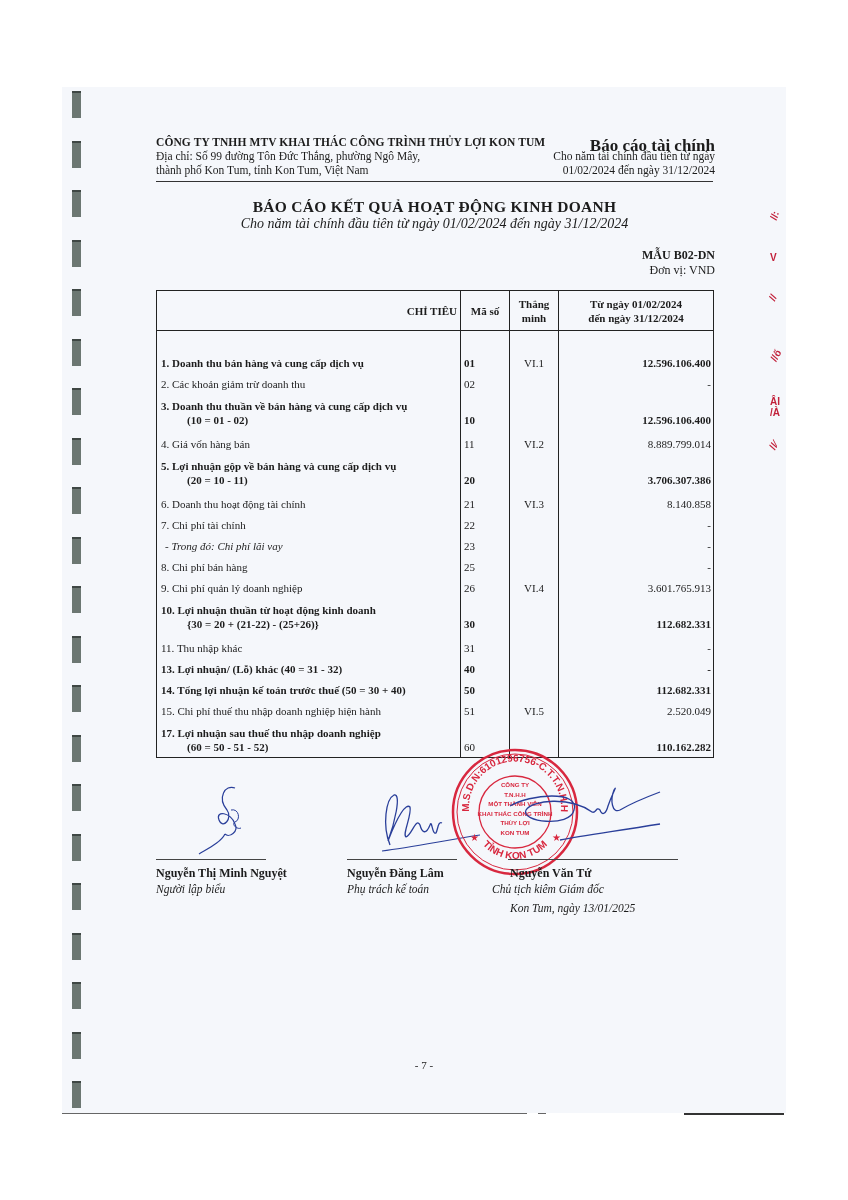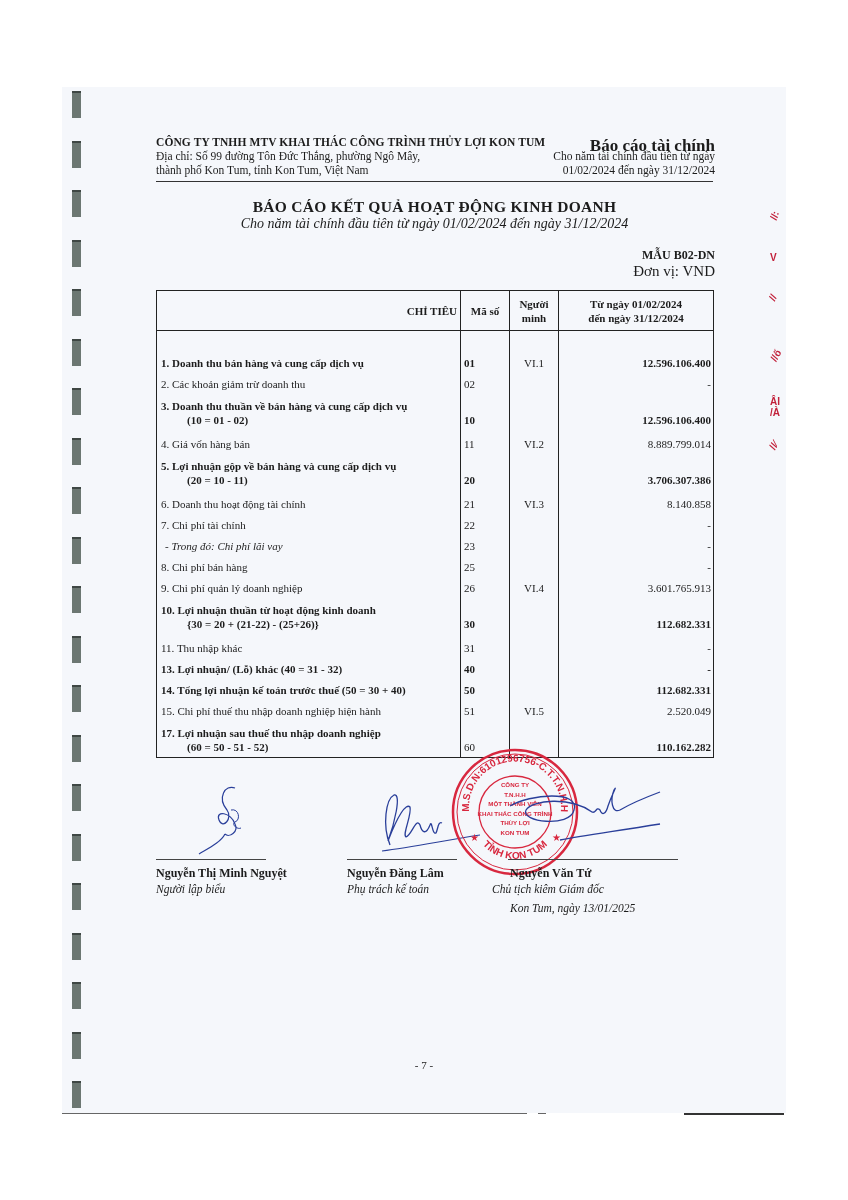--- a/index.html
+++ b/index.html
@@ -14,21 +14,21 @@
   .addr1 { left:156px; top:150px; font-size:11.5px; }
   .addr2 { left:156px; top:164px; font-size:11.5px; }
   .rep-title { right:133px; top:136px; font-size:17px; font-weight:bold; text-align:right; }
   .rep-l1 { right:133px; top:150px; font-size:11.5px; text-align:right; }
   .rep-l2 { right:133px; top:164px; font-size:11.5px; text-align:right; }
   .hdr-rule { left:156px; top:181px; width:557px; height:1px; background:#333; }
 
   .doc-title { left:156px; width:557px; top:198px; text-align:center; font-size:15.5px; font-weight:bold; letter-spacing:0.3px; }
   .doc-sub { left:156px; width:557px; top:216px; text-align:center; font-size:14px; font-style:italic; }
   .form-code { right:133px; top:248px; font-size:12px; font-weight:bold; }
-  .unit { right:133px; top:263px; font-size:15px; }
+  .unit { right:133px; top:263px; font-size:12px; }
 
   table.rep { position:absolute; left:156px; top:290px; width:558px; border-collapse:collapse; font-size:11px; }
   table.rep th, table.rep td { border-left:1px solid #222; border-right:1px solid #222; padding:0 3px; vertical-align:bottom; }
   table.rep { border:1.5px solid #222; }
   table.rep th { border-bottom:1px solid #222; font-weight:bold; height:39px; vertical-align:middle; text-align:center; line-height:14px; }
   table.rep th.c1 { font-size:11px;text-align:right; }
   table.rep td { height:21px; line-height:14px; }
   table.rep td.c1 { padding-left:4px; width:292px; }
   table.rep td.c2 { width:42px; }
   table.rep td.c3 { text-align:center; width:42px; }
@@ -99,21 +99,21 @@
 <div class="abs doc-sub">Cho năm tài chính đầu tiên từ ngày 01/02/2024 đến ngày 31/12/2024</div>
 <div class="abs form-code">MẪU B02-DN</div>
 <div class="abs unit">Đơn vị: VND</div>
 
 <table class="rep">
   <thead>
     <tr>
       <th class="c1">CHỈ TIÊU</th>
       <th>Mã số</th>
       <th>
-        <span>Người</span><br>
+        <span>Thắng</span><br>
         <span>minh</span>
       </th>
       <th>
         <span>Từ ngày 01/02/2024</span><br>
         <span>đến ngày 31/12/2024</span>
       </th>
     </tr>
   </thead>
   <tbody id="rows">
       <tr class="bold first">

